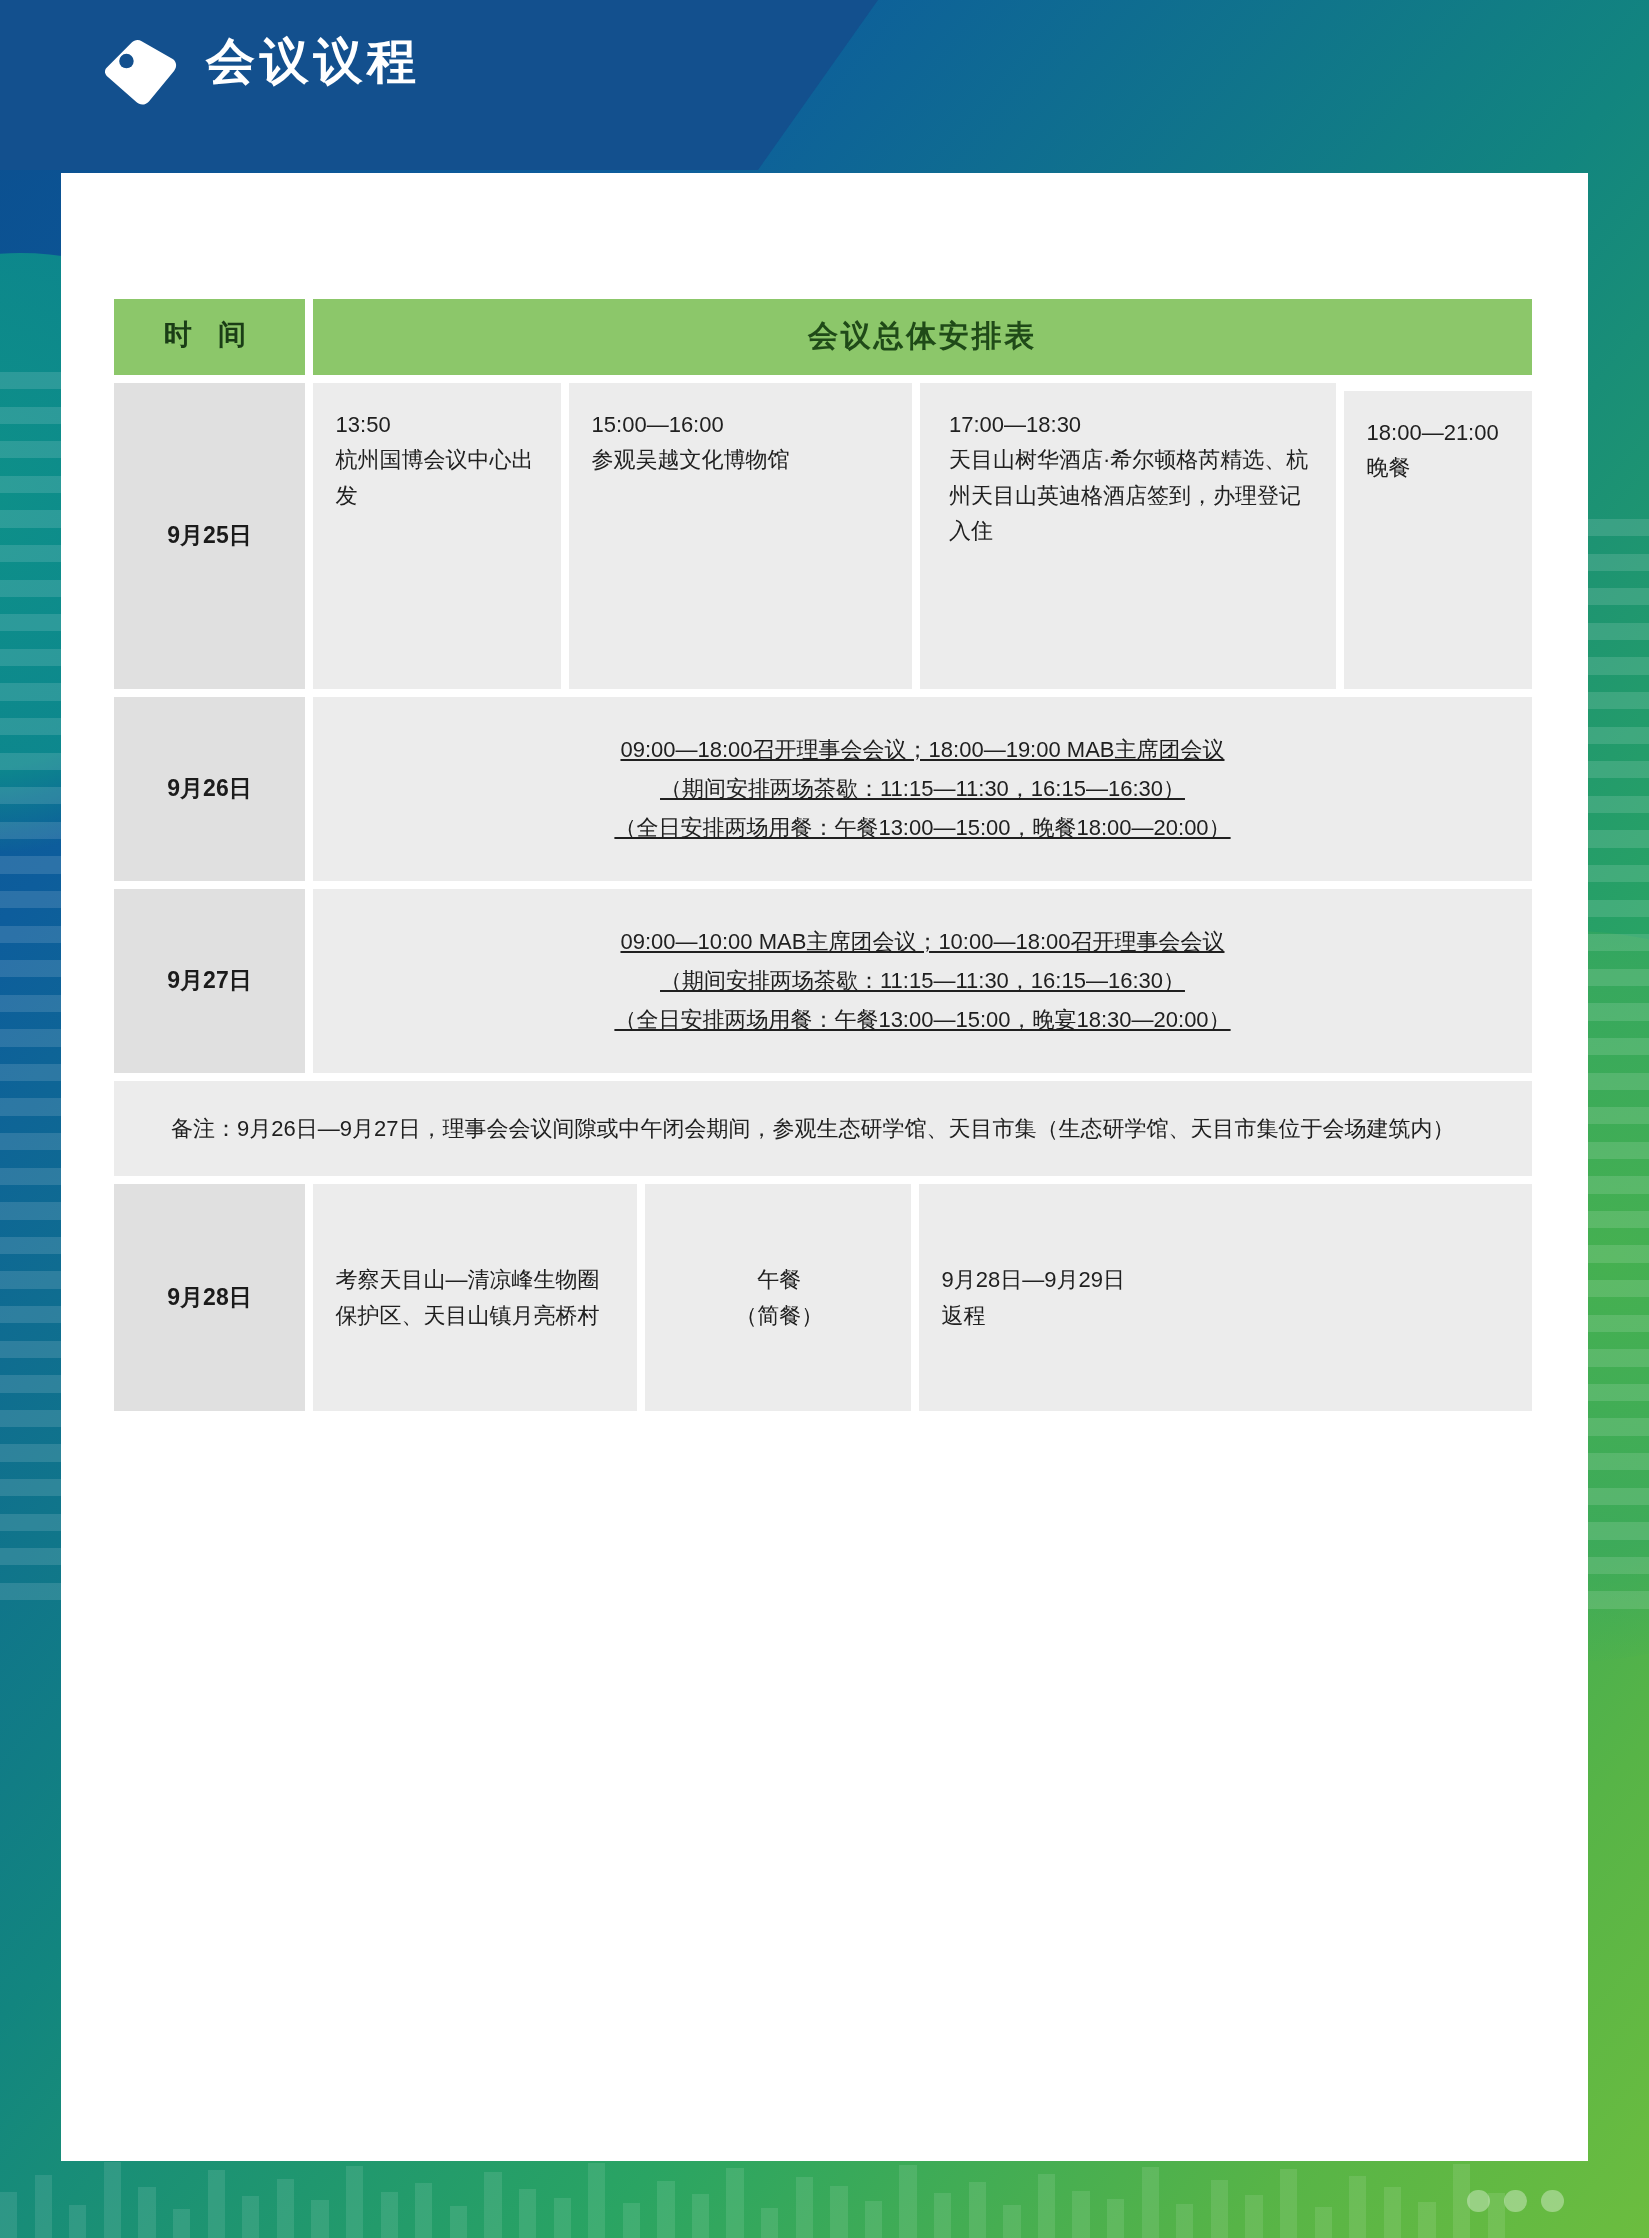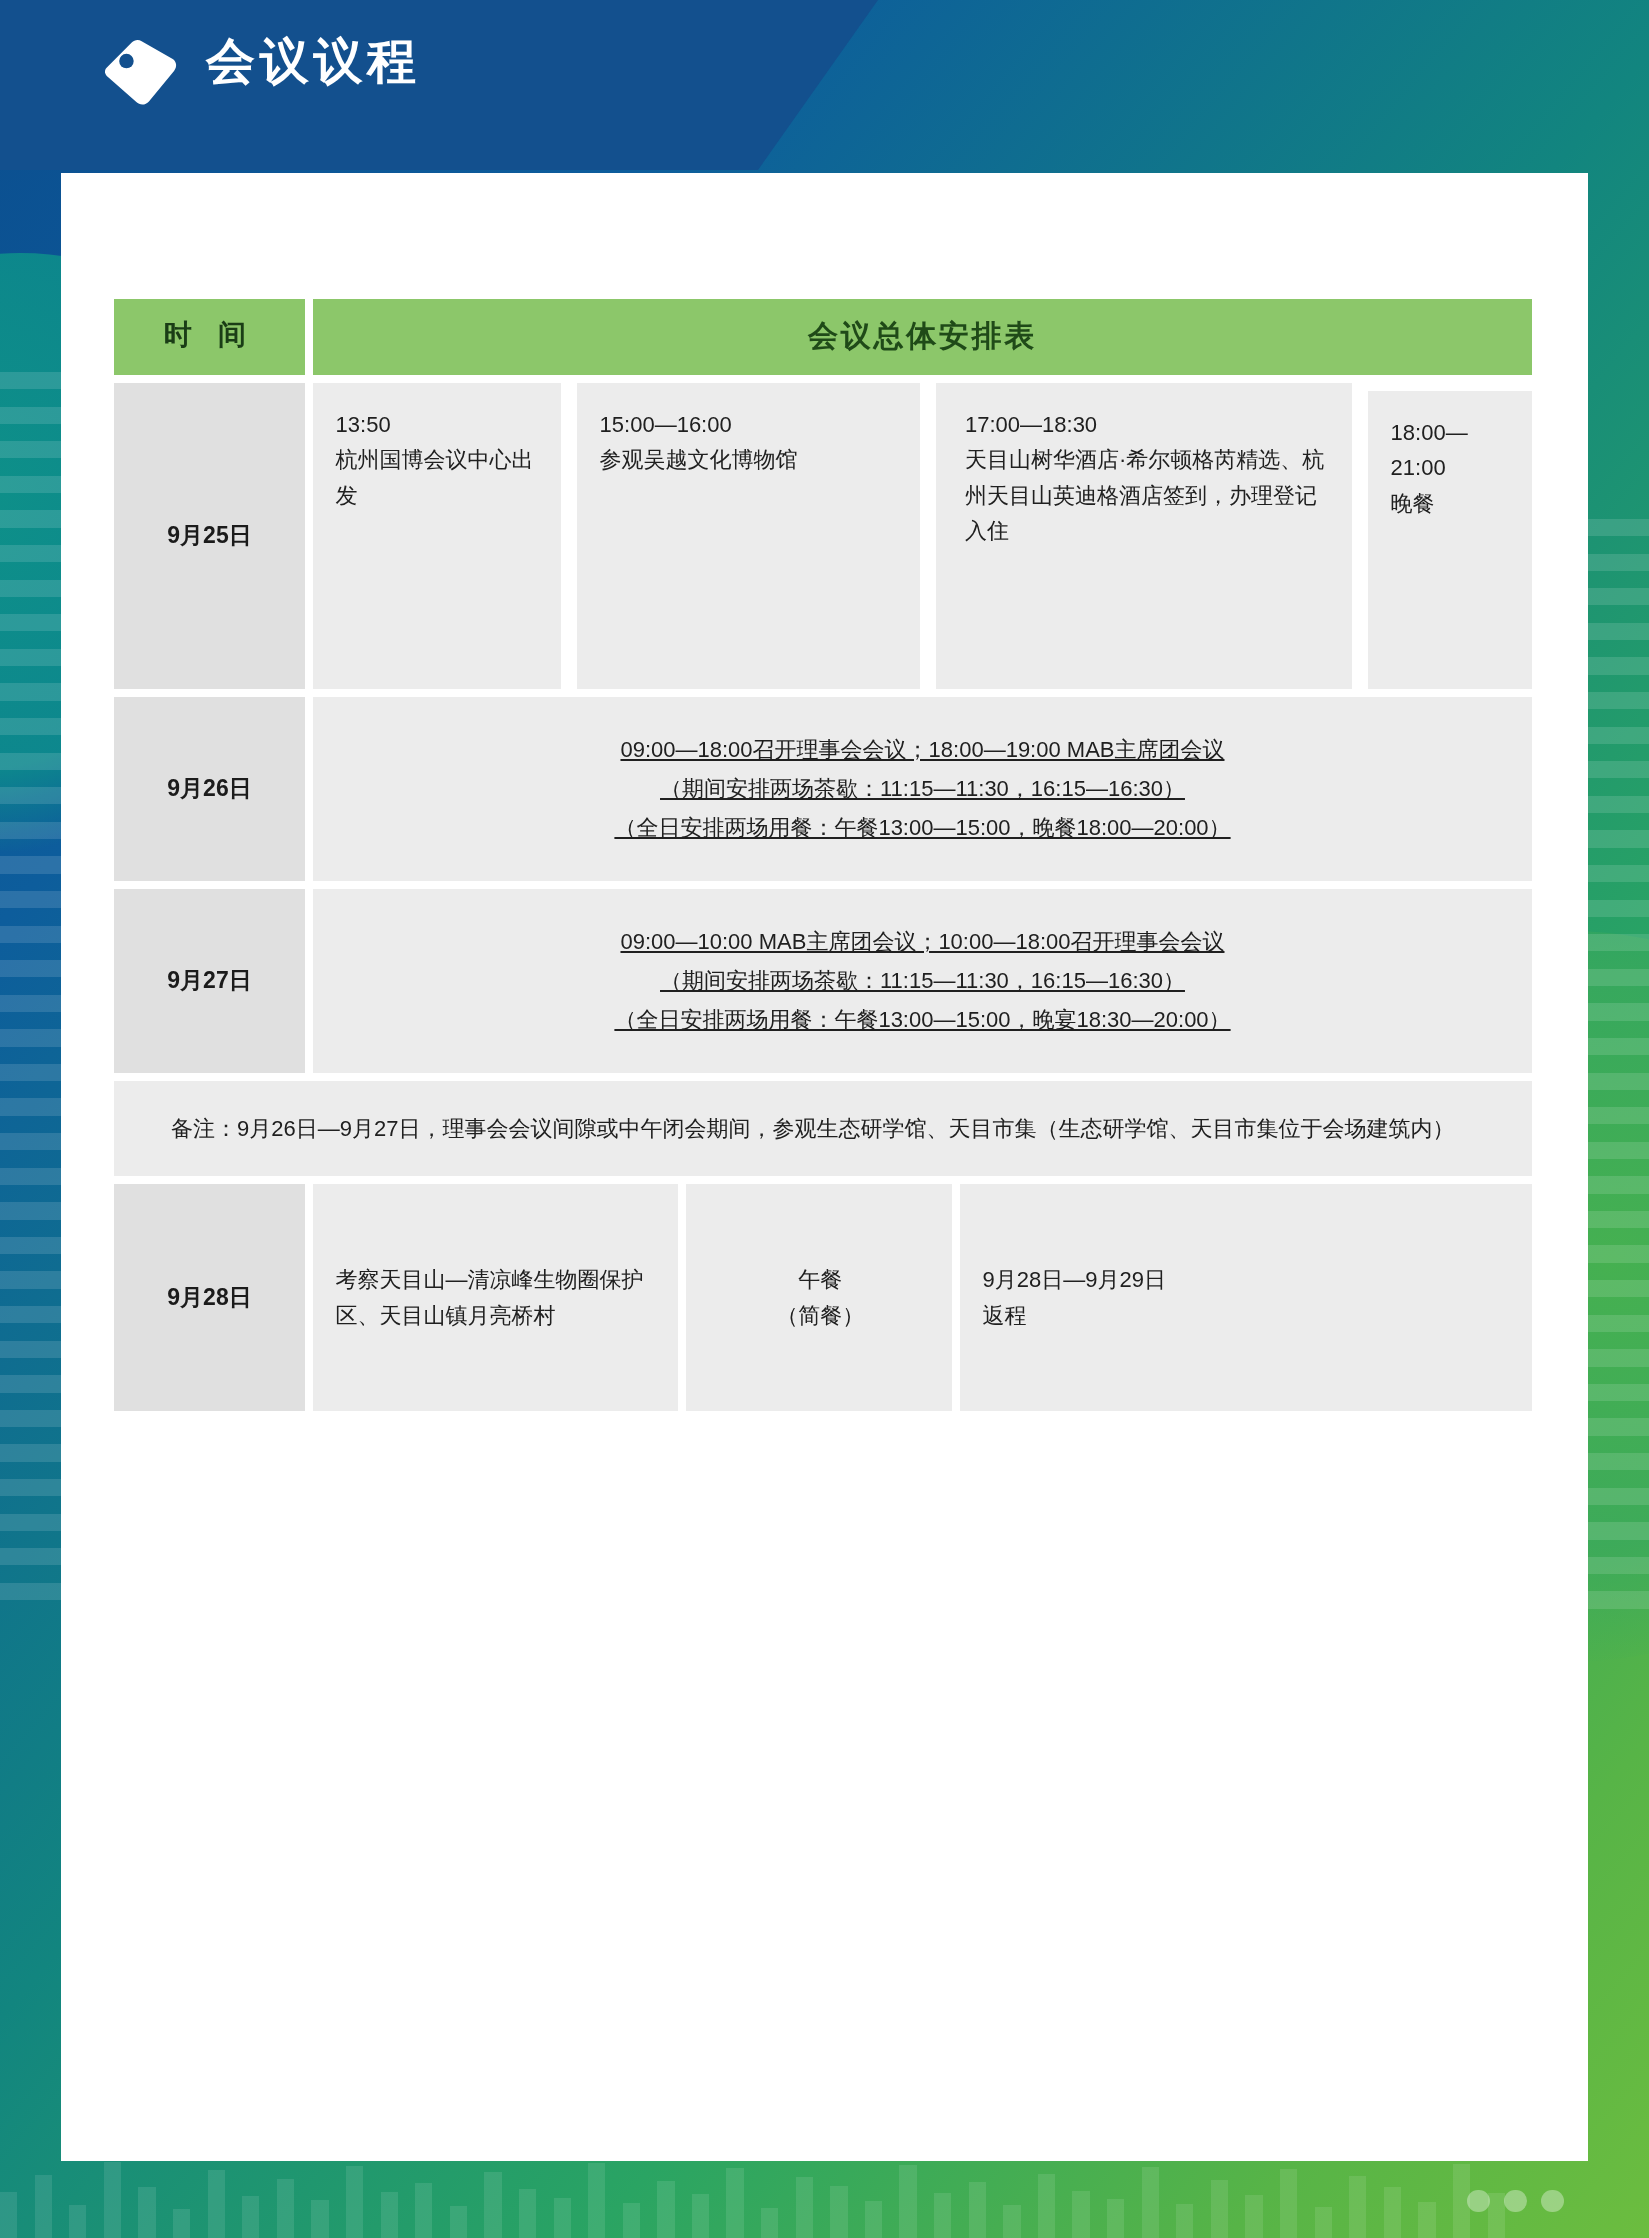--- a/index.html
+++ b/index.html
@@ -193,21 +193,21 @@
     line-height: 1.62;
     padding: 24px 20px 20px 22.6px;
     box-sizing: border-box;
   }
   .cell + .cell { margin-left: 8px; }
 
   .r1 .cell:nth-child(1) { width: 248px; }
   .r1 .cell:nth-child(2) { width: 343px; }
   .r1 .cell:nth-child(3) { width: 416px; padding-left: 29px; }
   .r1 .cell:nth-child(4) { flex: 1; }
-  .r1 .day-cell, .r1 .cells { height: 306px; gap: 8px; }
+  .r1 .day-cell, .r1 .cells { height: 306px; }
 
   .wide-cell {
     flex: 1;
     margin-left: 8px;
     background: #ececec;
     color: #202020;
     font-size: 22px;
     line-height: 1.78;
     text-align: center;
     padding: 31px 20px;
@@ -224,21 +224,21 @@
     width: 100%;
     background: #ececec;
     color: #202020;
     font-size: 22px;
     line-height: 1.72;
     padding: 29px 57px 29px 57px;
     box-sizing: border-box;
   }
 
   .r5 .day-cell, .r5 .cells { height: 227px; }
-  .r5 .cell:nth-child(1) { width: 365px; }
+  .r5 .cell:nth-child(1) { width: 324px; }
   .r5 .cell:nth-child(2) { width: 266px; text-align: center; }
   .r5 .cell:nth-child(3) { flex: 1; }
   .r5 .cell { display: flex; flex-direction: column; justify-content: center; padding-top: 0; padding-bottom: 0; }
   .r5 .cell:nth-child(2) { align-items: center; }
 </style>
 </head>
 <body>
 
 <div class="page-bg">
   <div class="bg-blob blob-a"></div>

